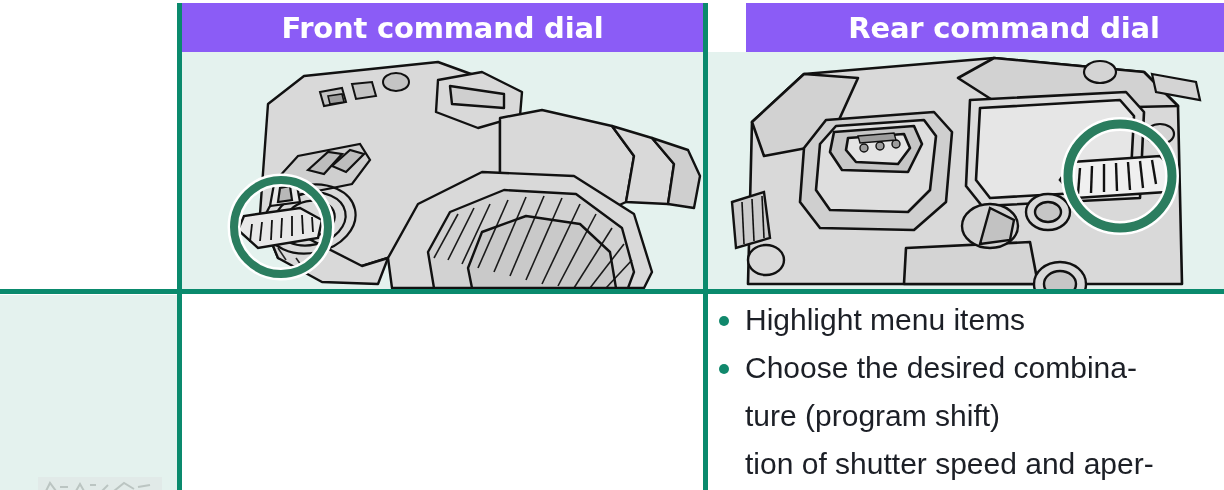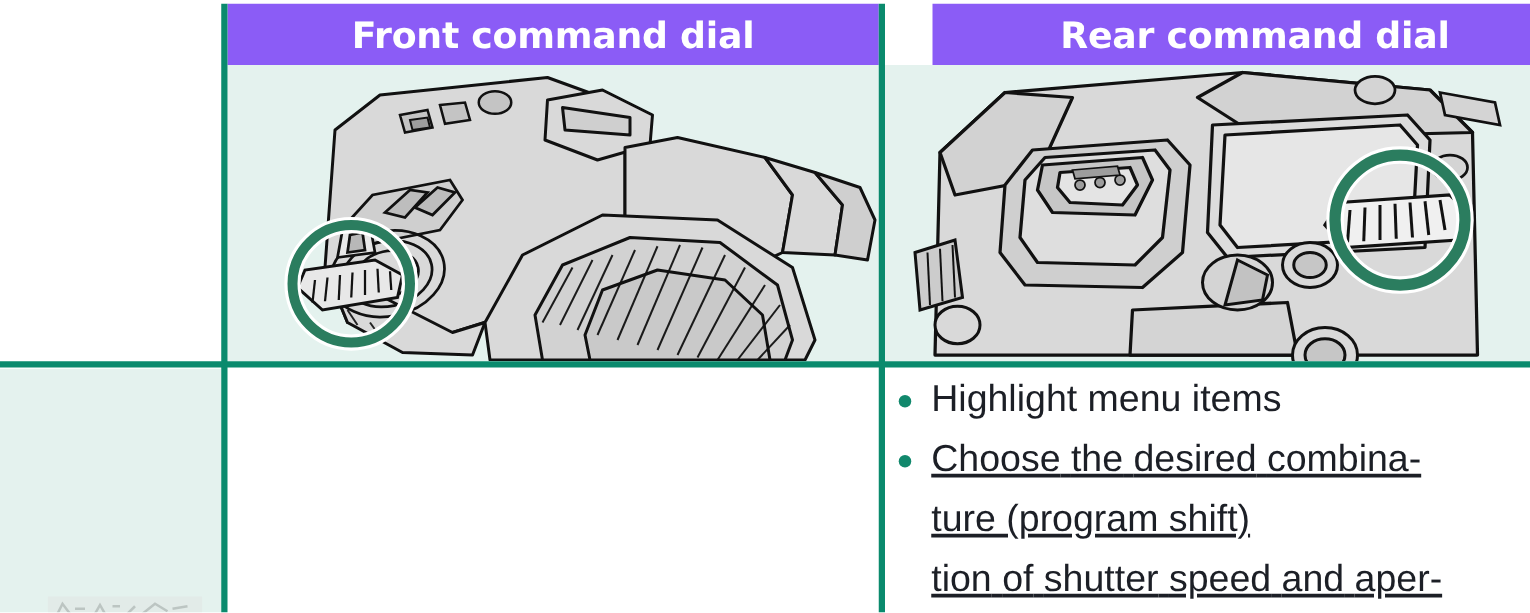--- a/index.html
+++ b/index.html
@@ -79,21 +79,20 @@
     height: 10px;
     border-radius: 50%;
     background: #11886c;
   }
   .bullet-text {
     display: block;
   }
   .justify-block {
     text-align: justify;
     text-justify: inter-word;
-    text-decoration: underline;
   }
   .justify-block > span {
     display: block;
   }
   .jline {
     display: flex;
     justify-content: space-between;
     width: 100%;
   }
   .jline.last { display: block; }

